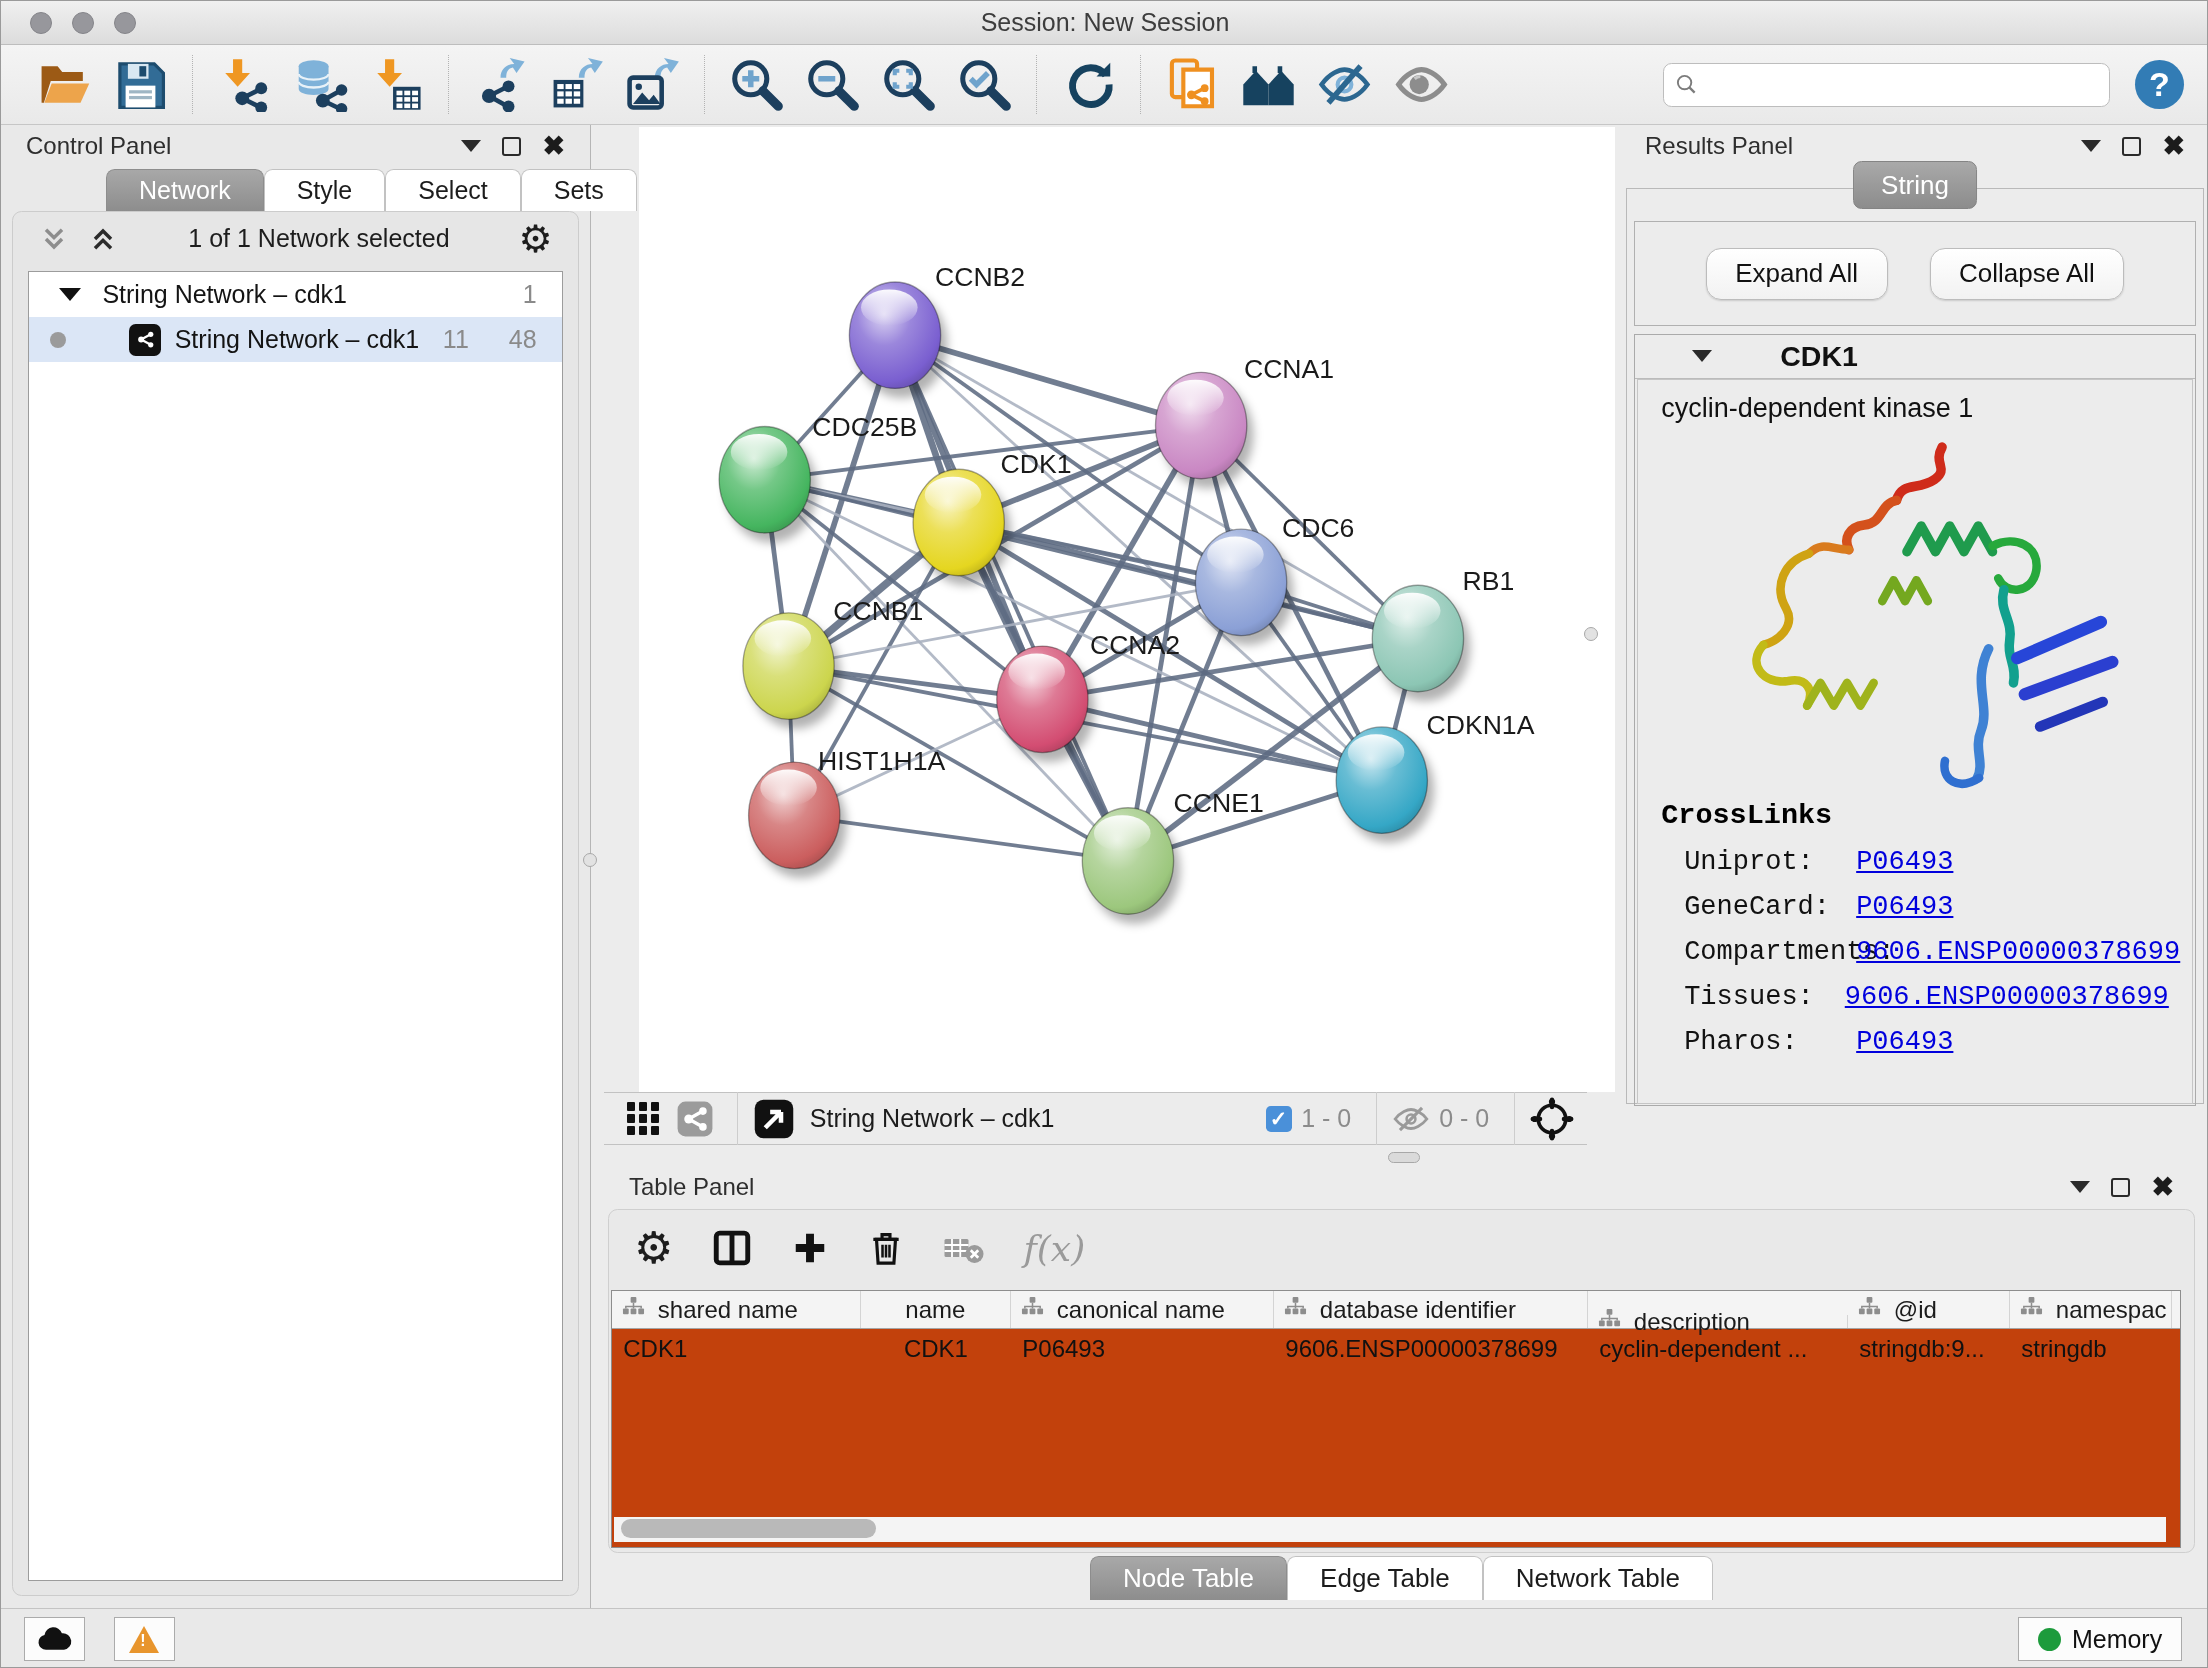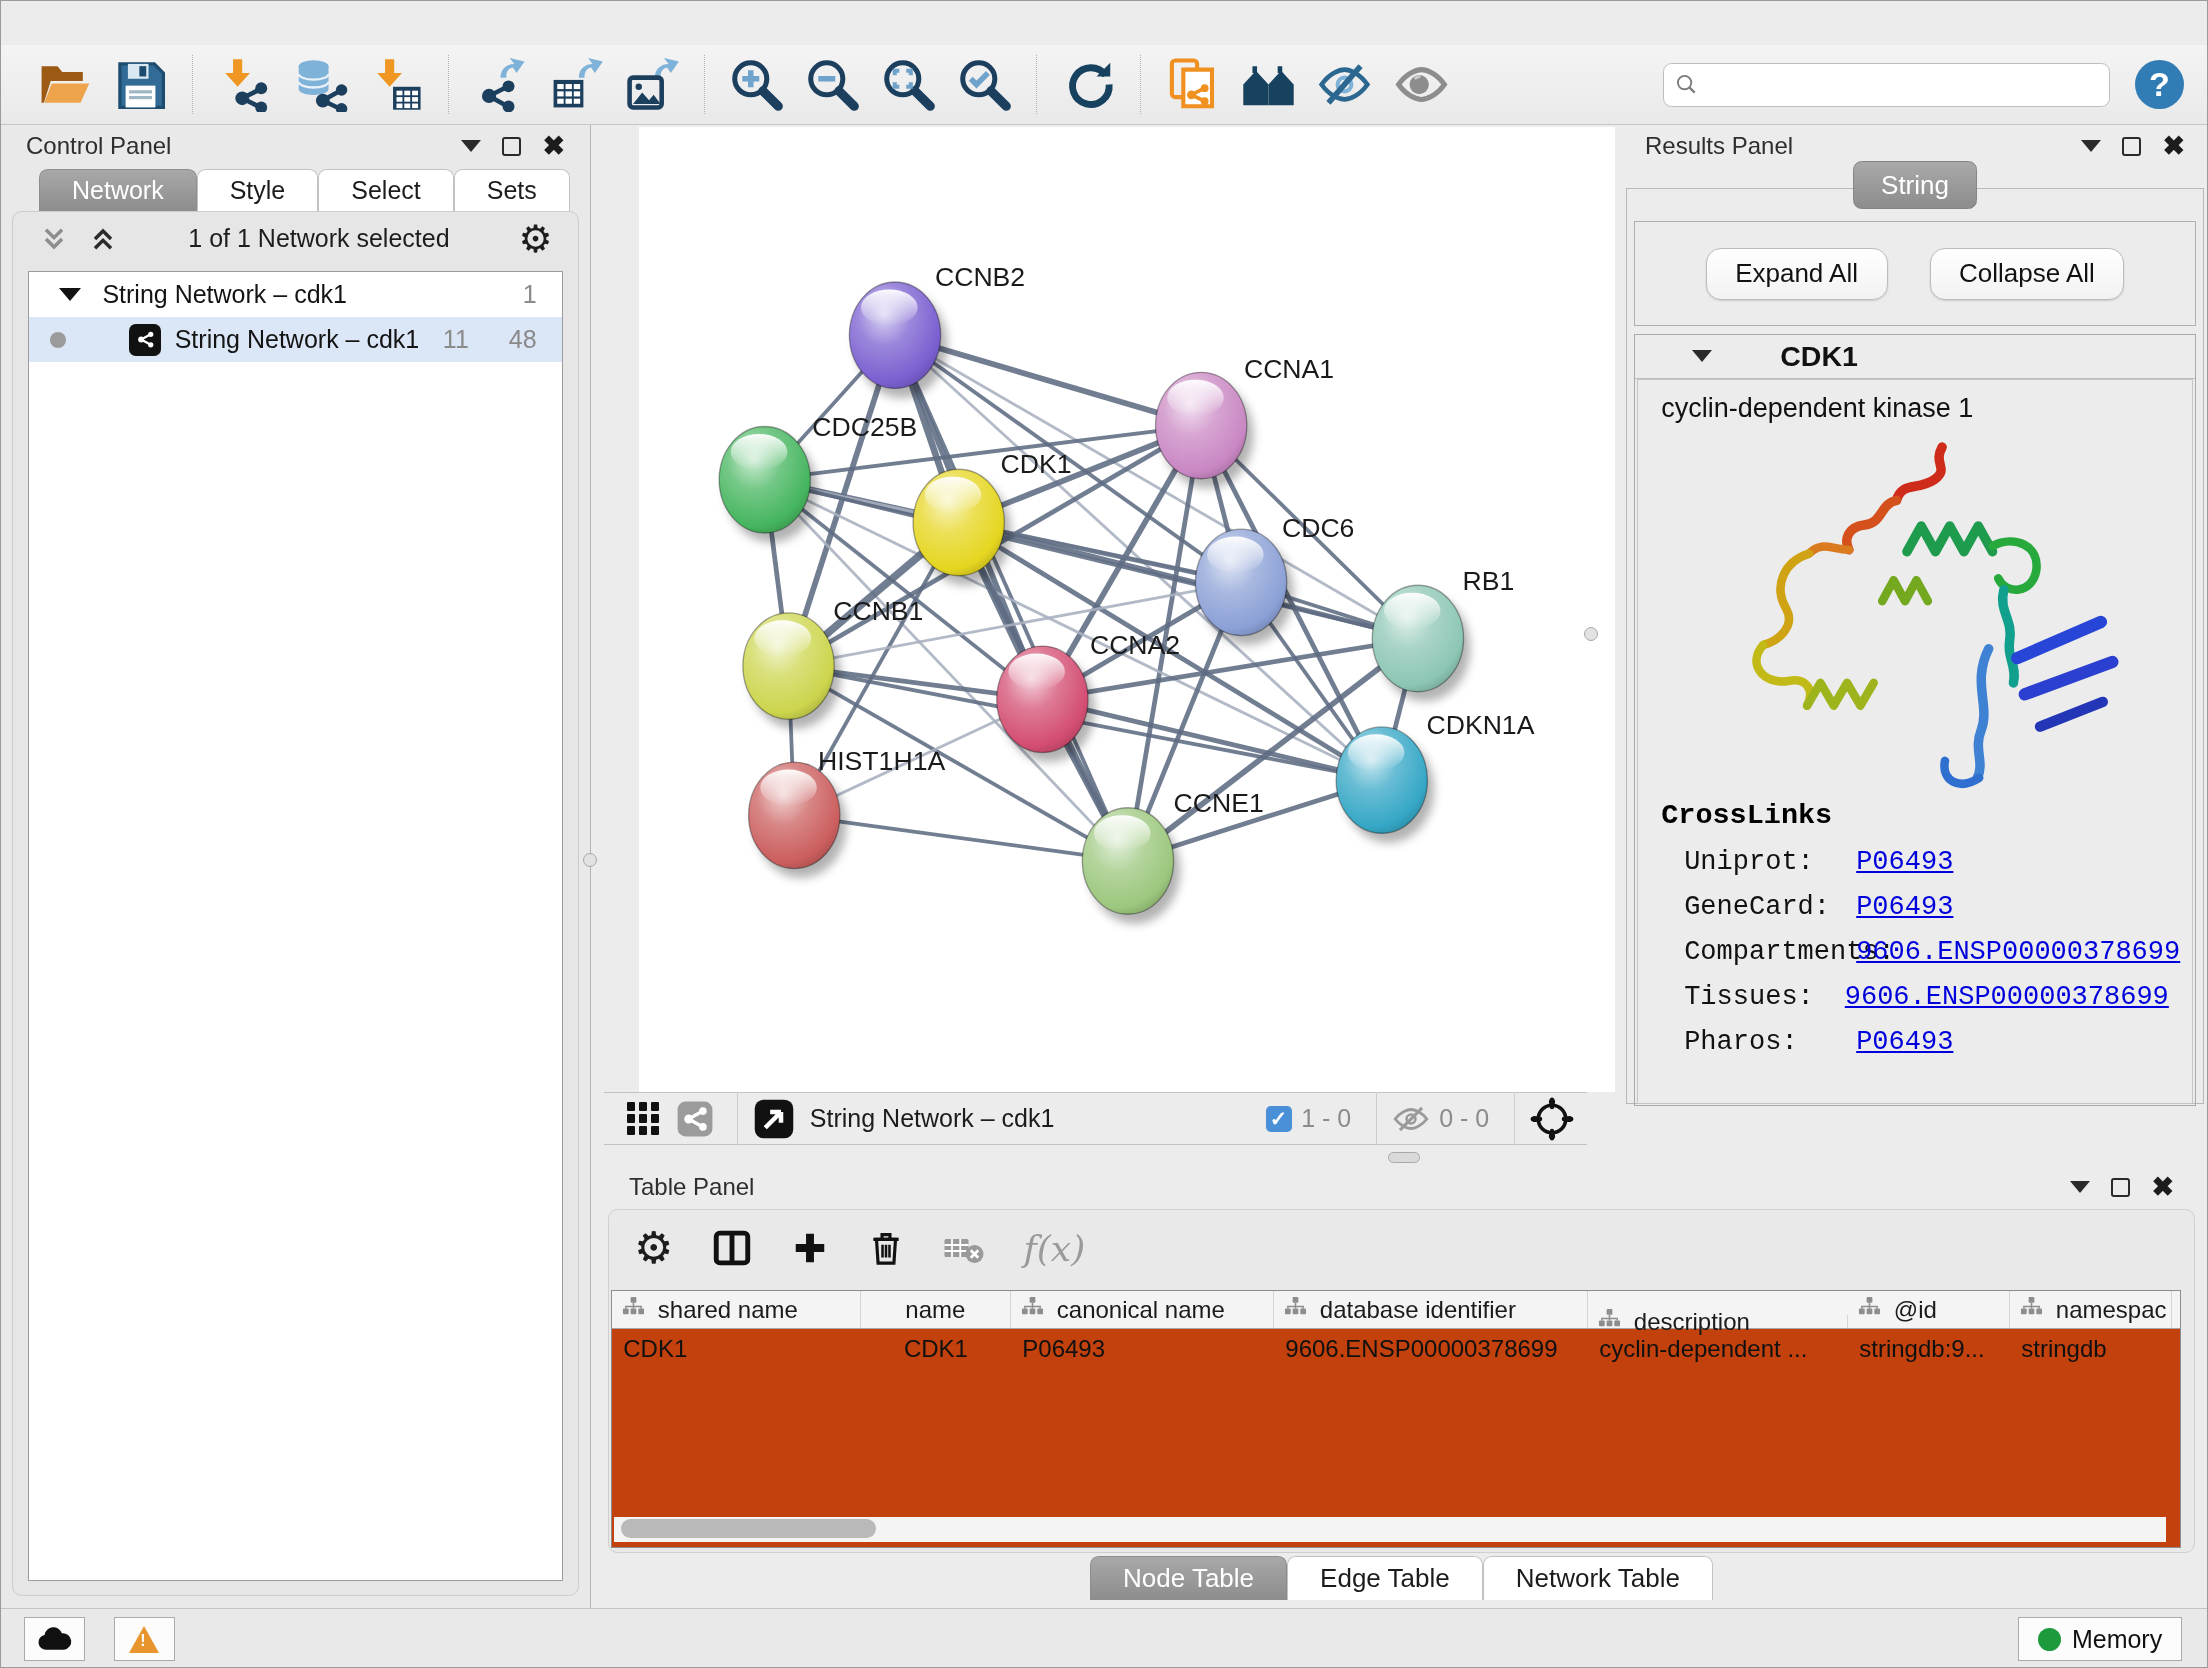--- a/index.html
+++ b/index.html
@@ -34,21 +34,21 @@
   .panel-controls { display:flex; align-items:center; gap:21px; }
   .tri-down { width:0; height:0; border-left:10.5px solid transparent; border-right:10.5px solid transparent; border-top:12.4px solid #2a2a2a; }
   .box-btn { width:19px; height:19px; border:2.9px solid #2a2a2a; border-radius:2.9px; }
   .x-btn { font-size:27px; font-weight:bold; color:#1c1c1c; line-height:19px; }
 
   
   #control-panel { position:absolute; left:0; top:124px; width:590px; height:1484px;
     background:#e9e9e9; border-right:1.9px solid #b5b5b5; }
   #cp-header { height:42px; display:flex; align-items:center; padding:0 25px; }
   #cp-header .panel-controls { margin-left:auto; }
-  .tab-row { display:flex; align-items:flex-end; height:44px; padding-left:38px; position:relative; z-index:2; }
+  .tab-row { display:flex; align-items:flex-end; height:44px; padding-left:105px; position:relative; z-index:2; }
   .tab { height:42px; padding:0 32px; display:flex; align-items:center; justify-content:center;
     font-size:25px; background:#fff; border:1px solid #c2c2c2; border-bottom:none;
     border-radius:8.6px 8.6px 0 0; color:#1c1c1c; }
   .tab.active { background:linear-gradient(#a8a8a8,#8d8d8d); color:#fff; border-color:#8d8d8d; }
   #cp-body { position:absolute; left:11.4px; right:11.4px; top:86px; bottom:13.3px;
     background:#e6e6e6; border:1px solid #cccccc; border-radius:9.5px; }
   #cp-toolbar { height:53px; display:flex; align-items:center; padding:0 25px; }
   #cp-selection { flex:1; text-align:center; font-size:25px; color:#1d1d1d; }
   .gear { font-size:38px; color:#1d1d1d; line-height:38px; }
   #net-tree { position:absolute; left:15px; right:15px; top:59px; bottom:13.3px; background:#fff; border:1.9px solid #9c9c9c; }
@@ -130,20 +130,26 @@
   .warn-tri { width:0; height:0; border-left:15px solid transparent; border-right:15px solid transparent; border-bottom:27px solid #e8952d; position:relative; }
   .warn-tri span { position:absolute; left:-3.8px; top:6.7px; color:#fff; font-size:16px; font-weight:bold; }
 
   svg text { font-family:"Liberation Sans", sans-serif; }
 </style>
 </head>
 <body>
 
 <div id="app">
 
+  <div id="titlebar">
+    <div class="traffic"></div>
+    <div class="traffic"></div>
+    <div class="traffic"></div>
+    <div id="window-title">Session: New Session</div>
+  </div>
 
   <div id="toolbar">
     <div class="tb-icon">
       <svg viewBox="0 0 24 24">
           <path d="M2 4h7l2 2.5h9v4H6L3 20H2z" fill="#9c5a15"></path>
           <path d="M3.2 20l3.2-8.4h16.4L19 20z" fill="#eda44b"></path>
         </svg>
     </div>
     <div class="tb-icon">
       <svg viewBox="0 0 24 24">

